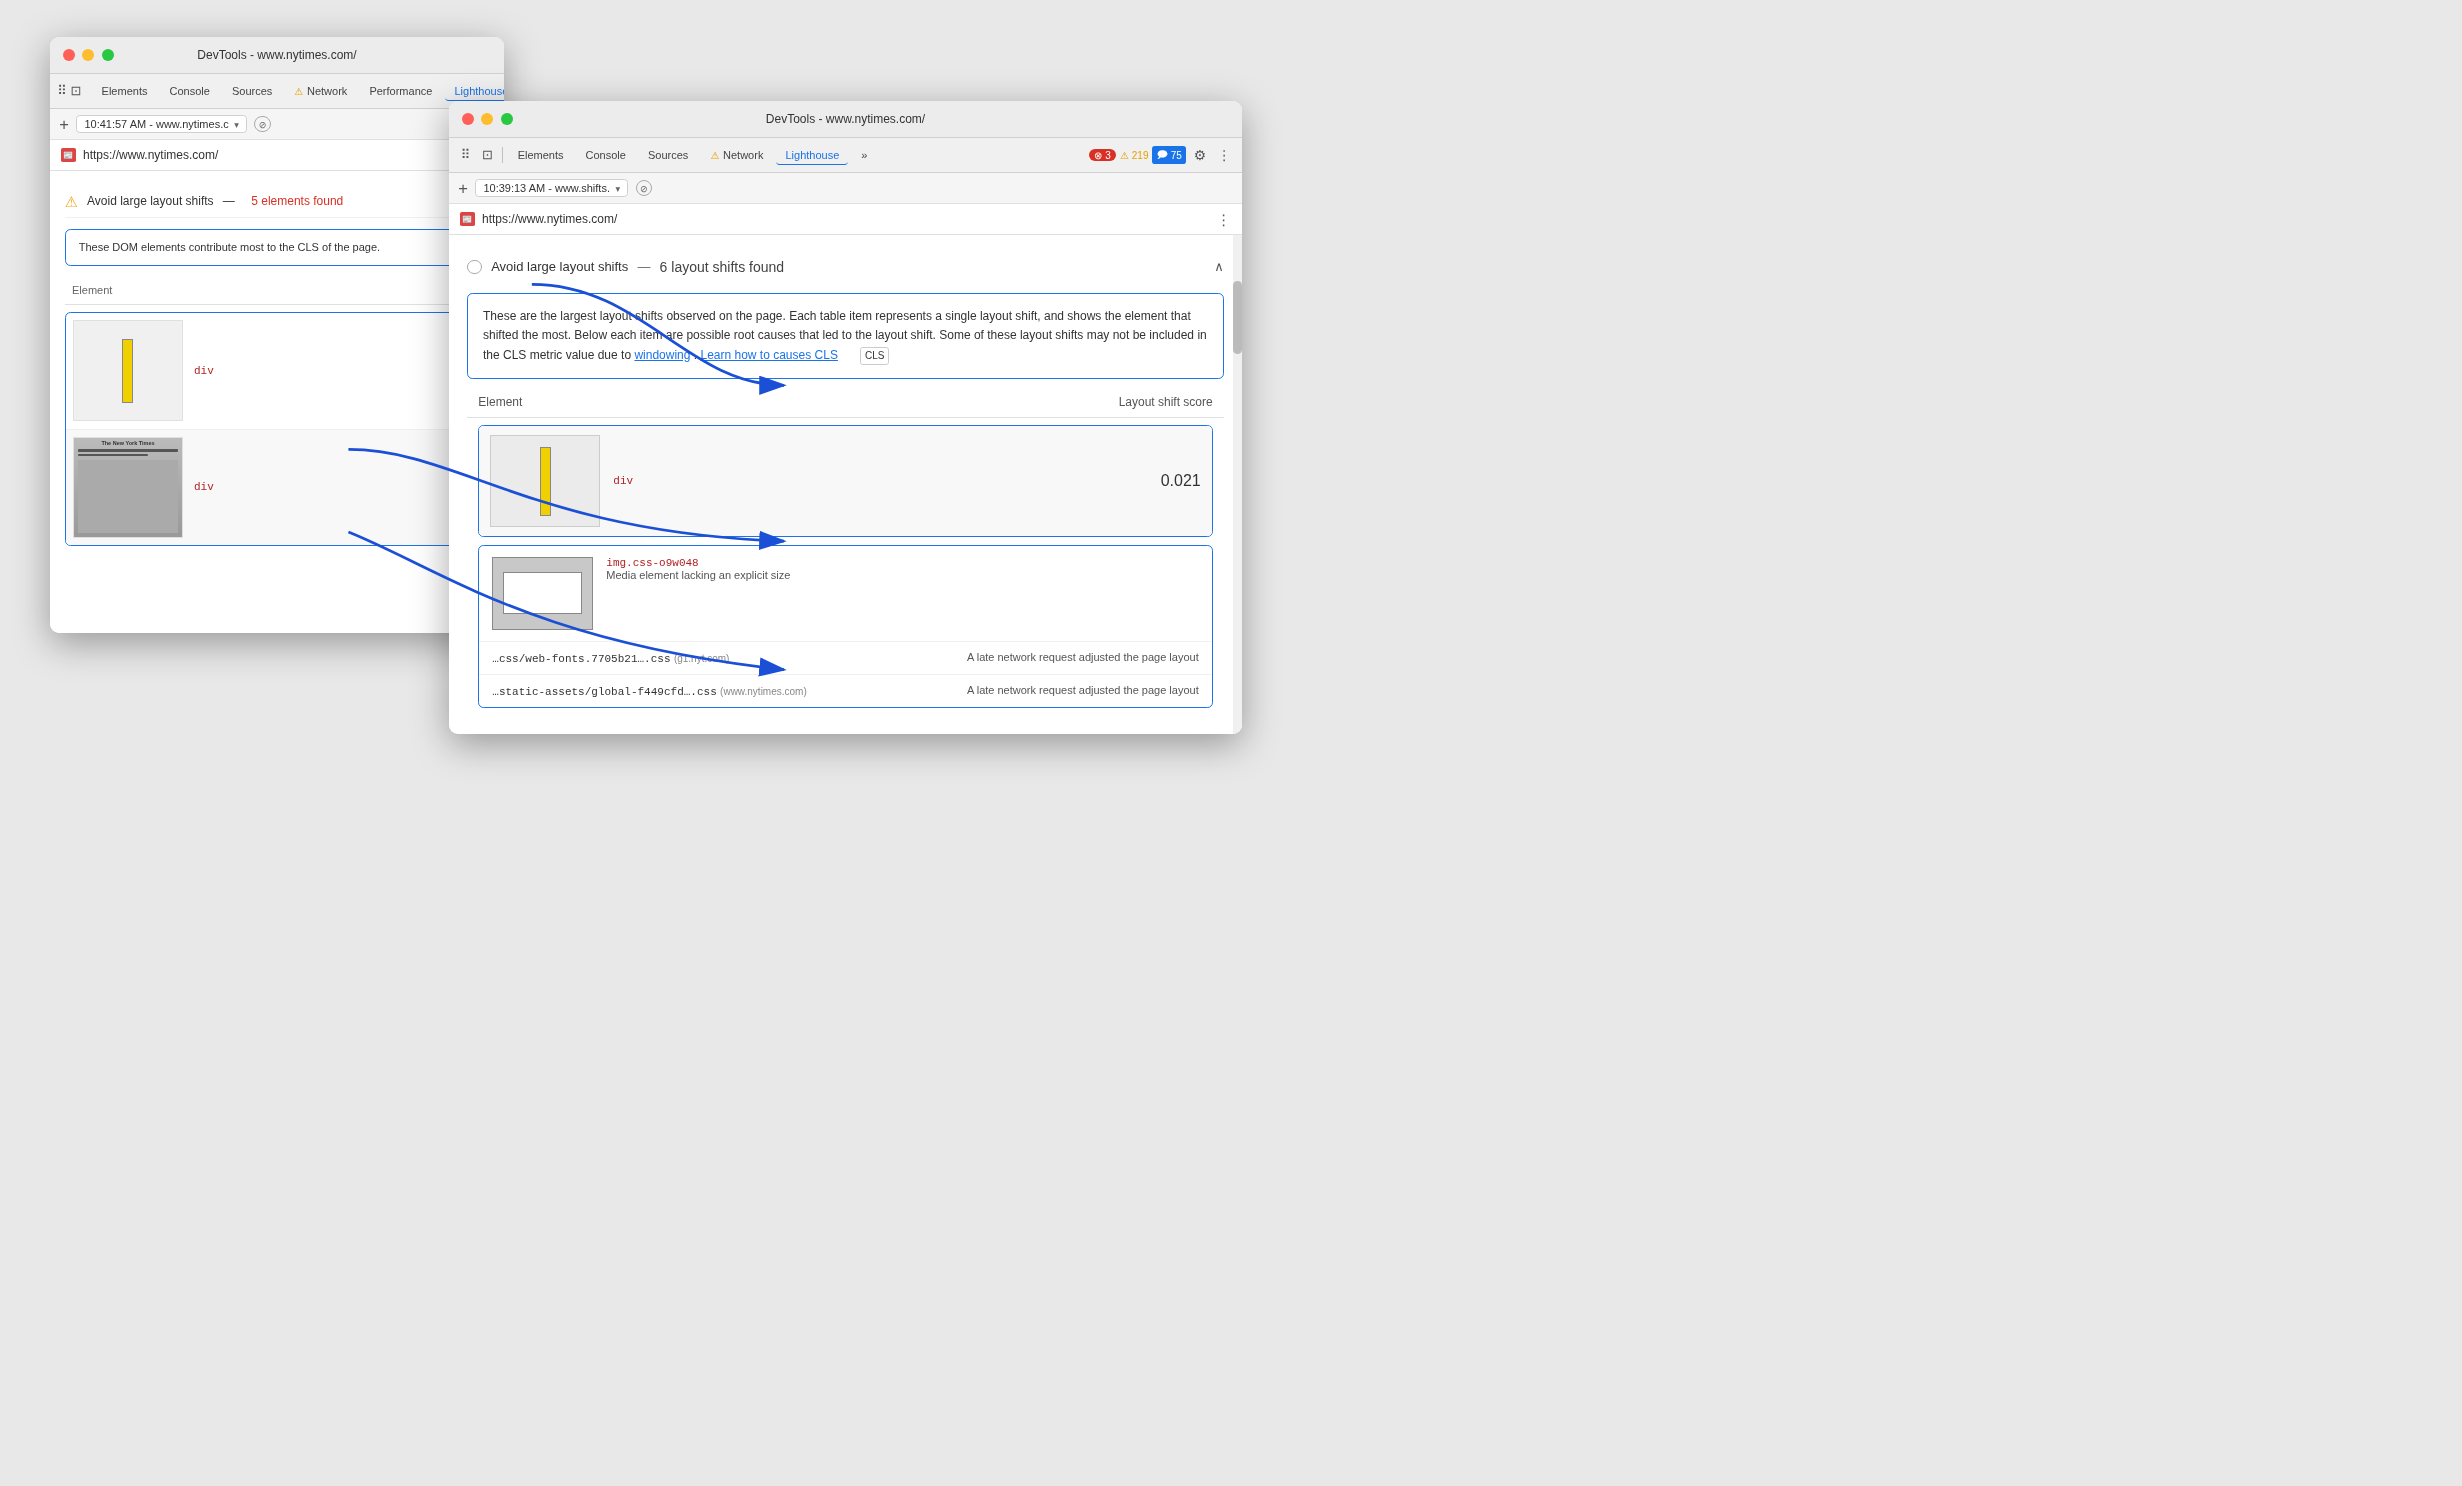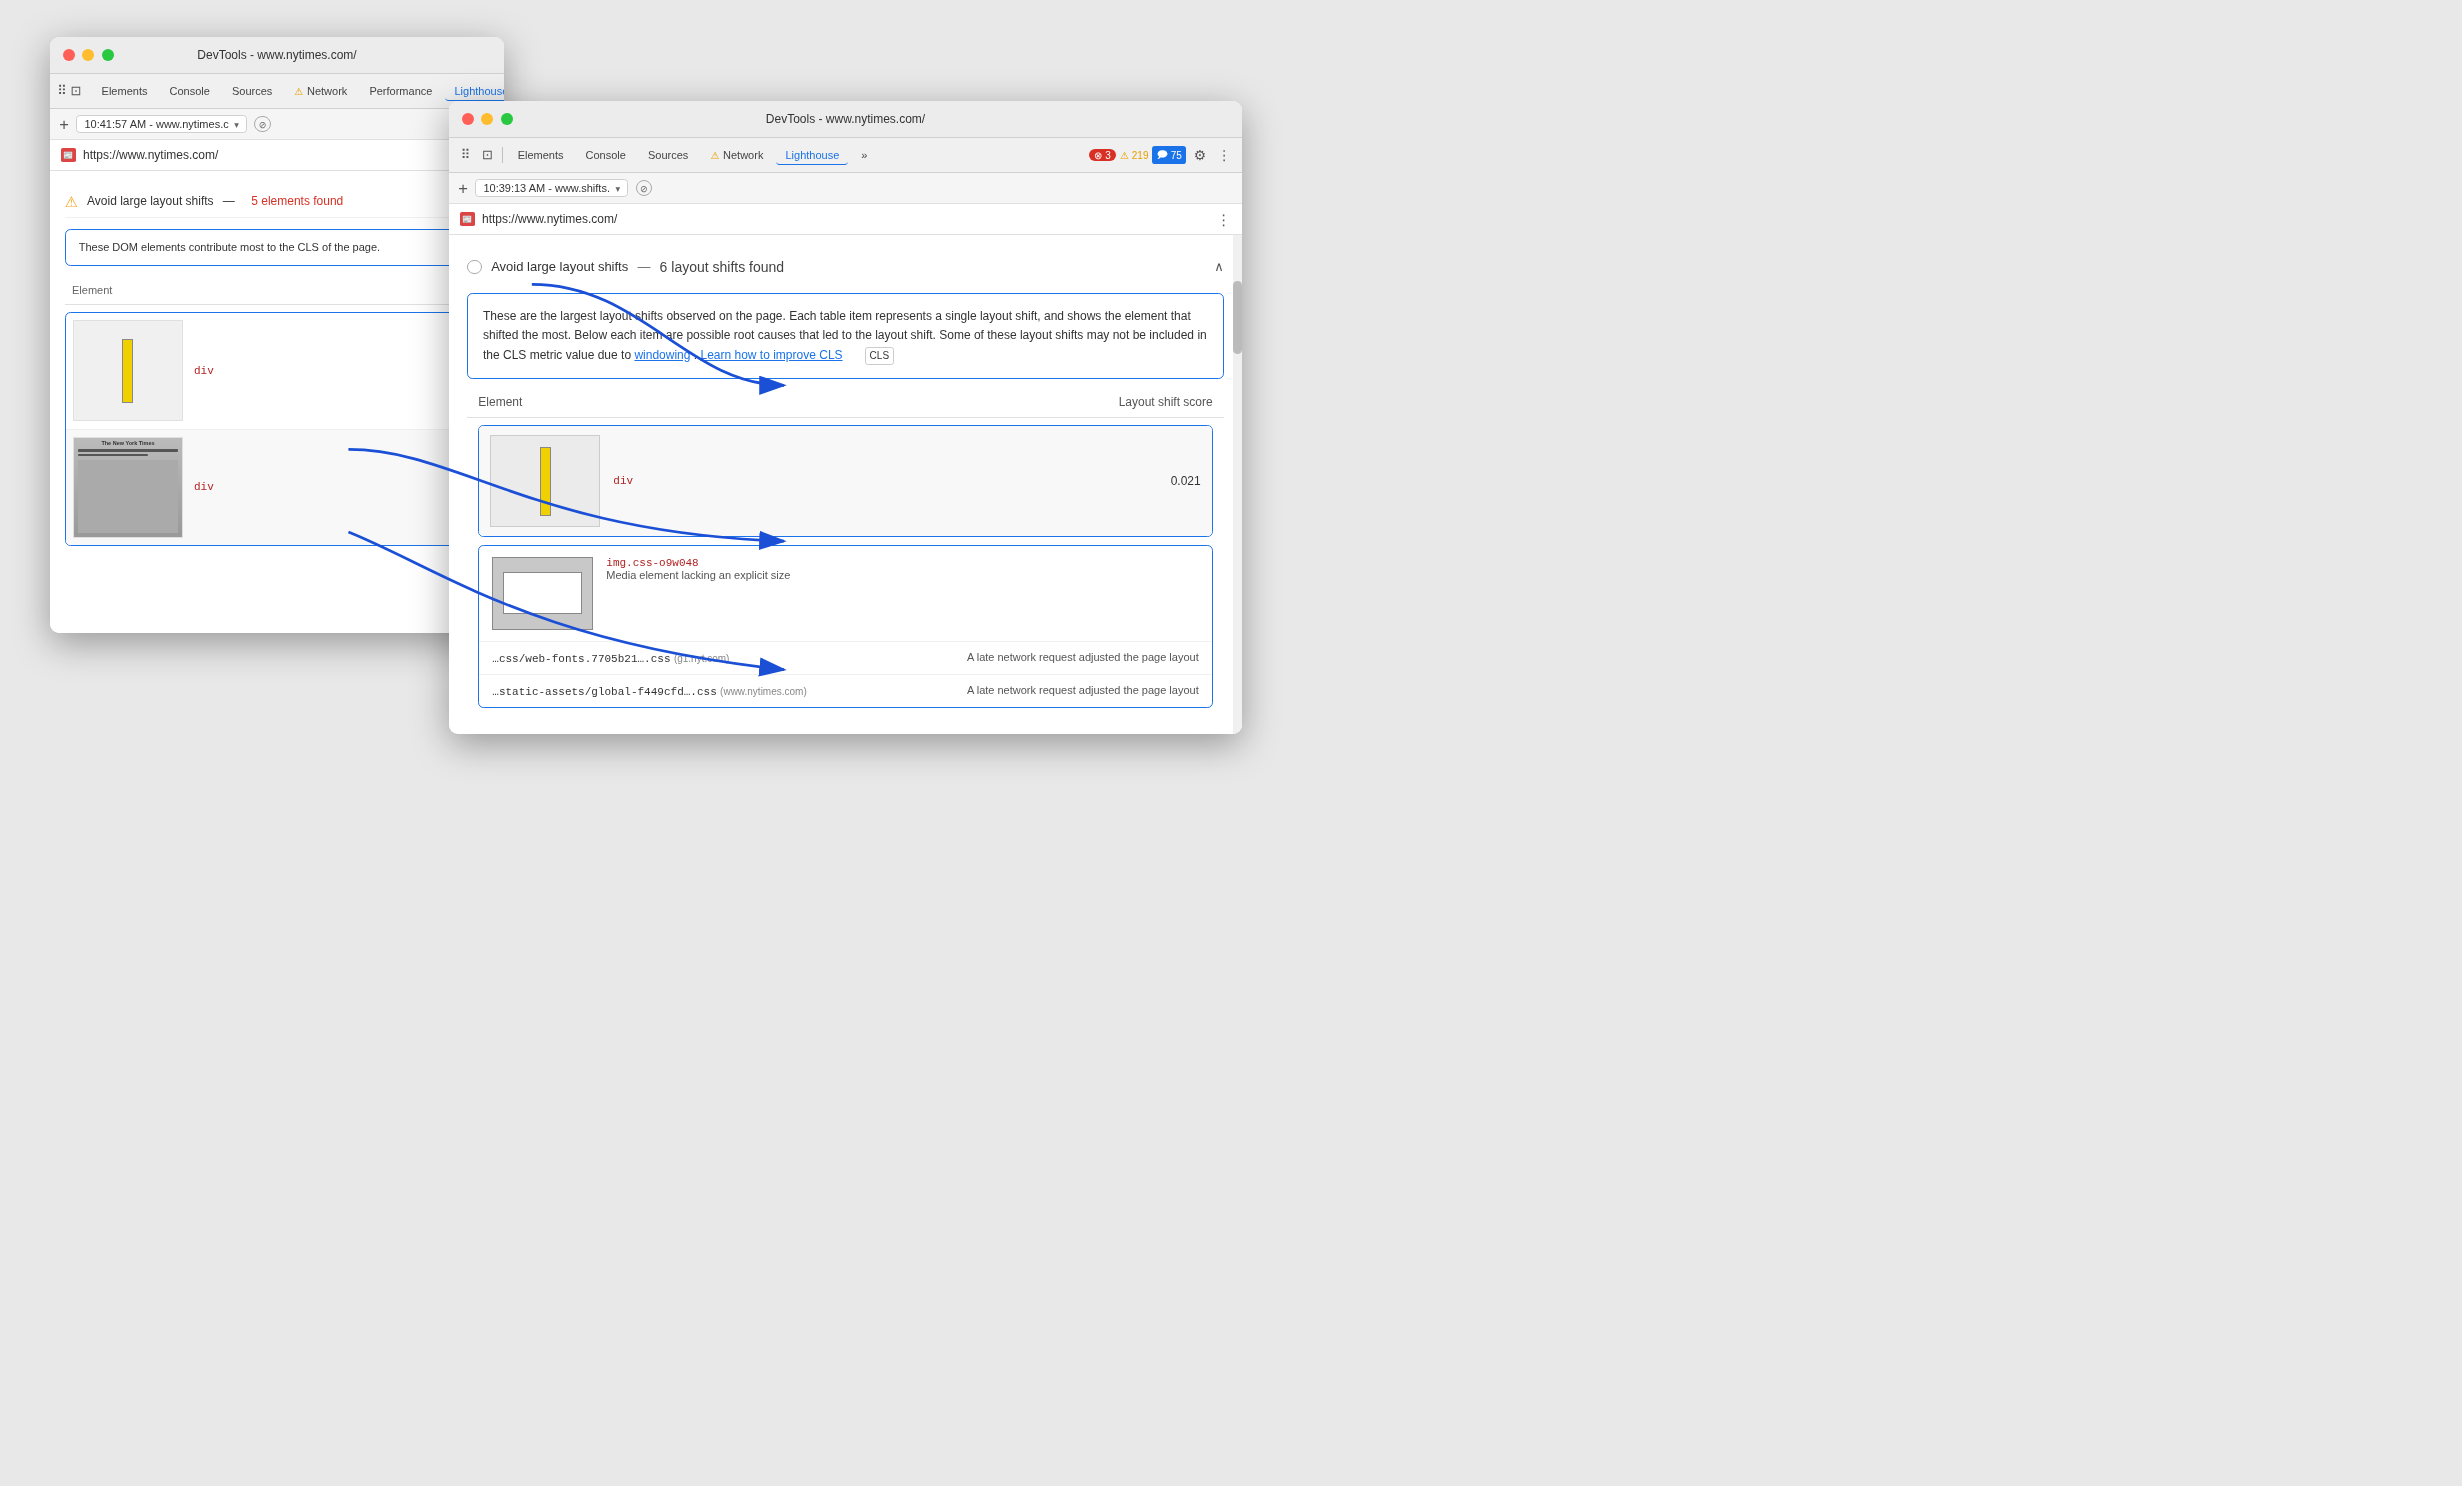--- a/index.html
+++ b/index.html
@@ -473,21 +473,21 @@
     }
 
     .w2-tag {
       color: #b22222;
       font-size: 11px;
       font-family: 'Courier New', monospace;
     }
 
     .w2-score {
       margin-left: auto;
-      font-size: 12px;
+      font-size: 16px;
       color: #333;
     }
 
     .w2-sub-box {
       border: 1.8px solid #1a73e8;
       border-radius: 5.5px;
       margin: 7.3px 11px;
       overflow: hidden;
       background: white;
     }
@@ -772,21 +772,21 @@
         <span class="w2-dash"> — </span>
         <span class="w2-found">6 layout shifts found</span>
         <span class="collapse-btn">∧</span>
       </div>
 
       <div class="w2-desc-box">
         <span>These are the largest layout shifts observed on the page. Each table item represents a single layout shift, and shows the element that shifted the most. Below each item are possible root causes that led to the layout shift. Some of these layout shifts may not be included in the CLS metric value due to</span>
         <a class="w2-link">windowing</a>
         <span>.</span>
         <span> </span>
-        <a class="w2-link">Learn how to improve CLS</a>
+        <a class="w2-link">Learn how to causes CLS</a>
         <span class="cls-badge">CLS</span>
       </div>
 
       <div class="w2-table-header">
         <span class="w2-col-element">Element</span>
         <span class="w2-col-score">Layout shift score</span>
       </div>
 
       <div class="w2-element-box">
         <div class="w2-element-row">

